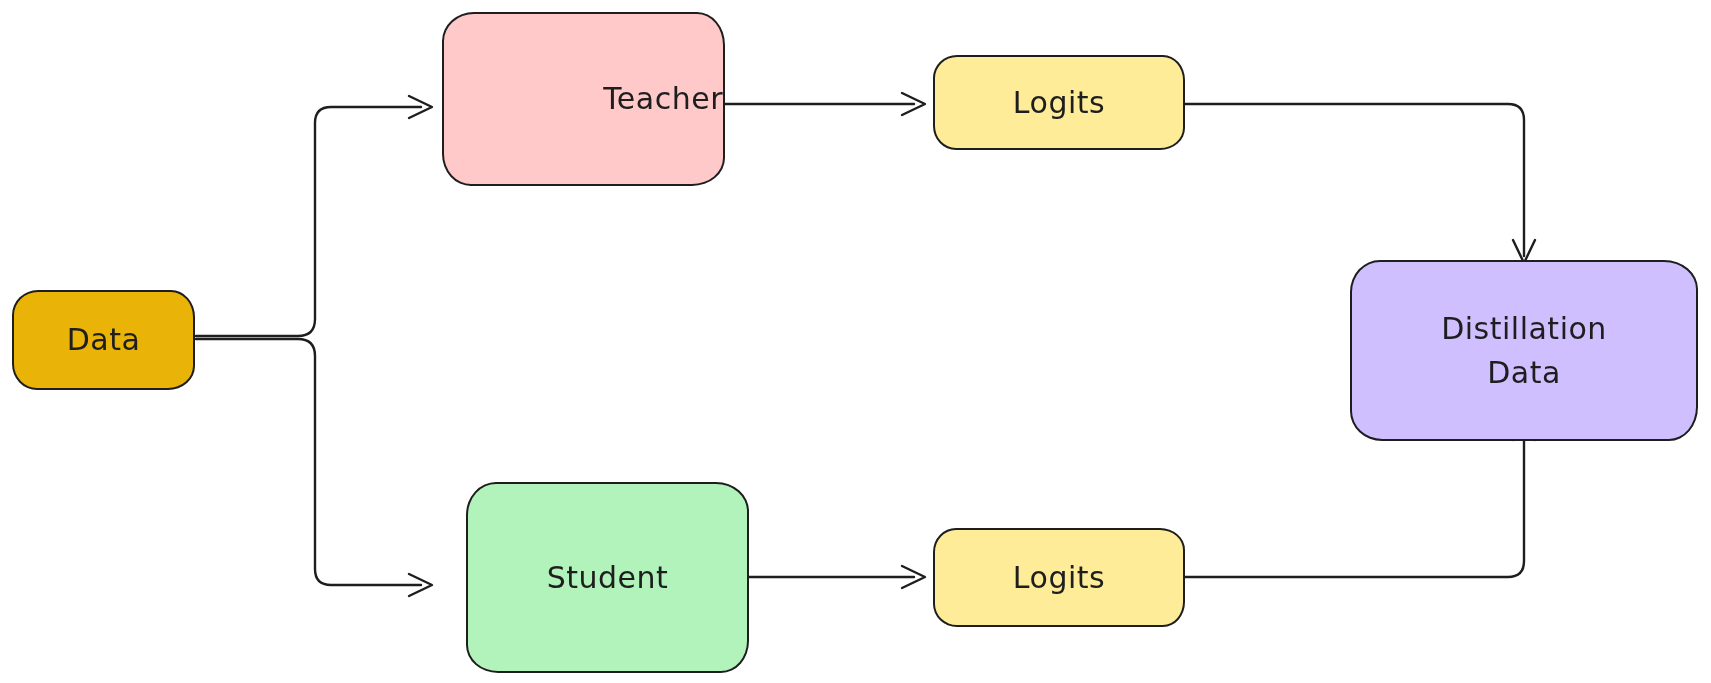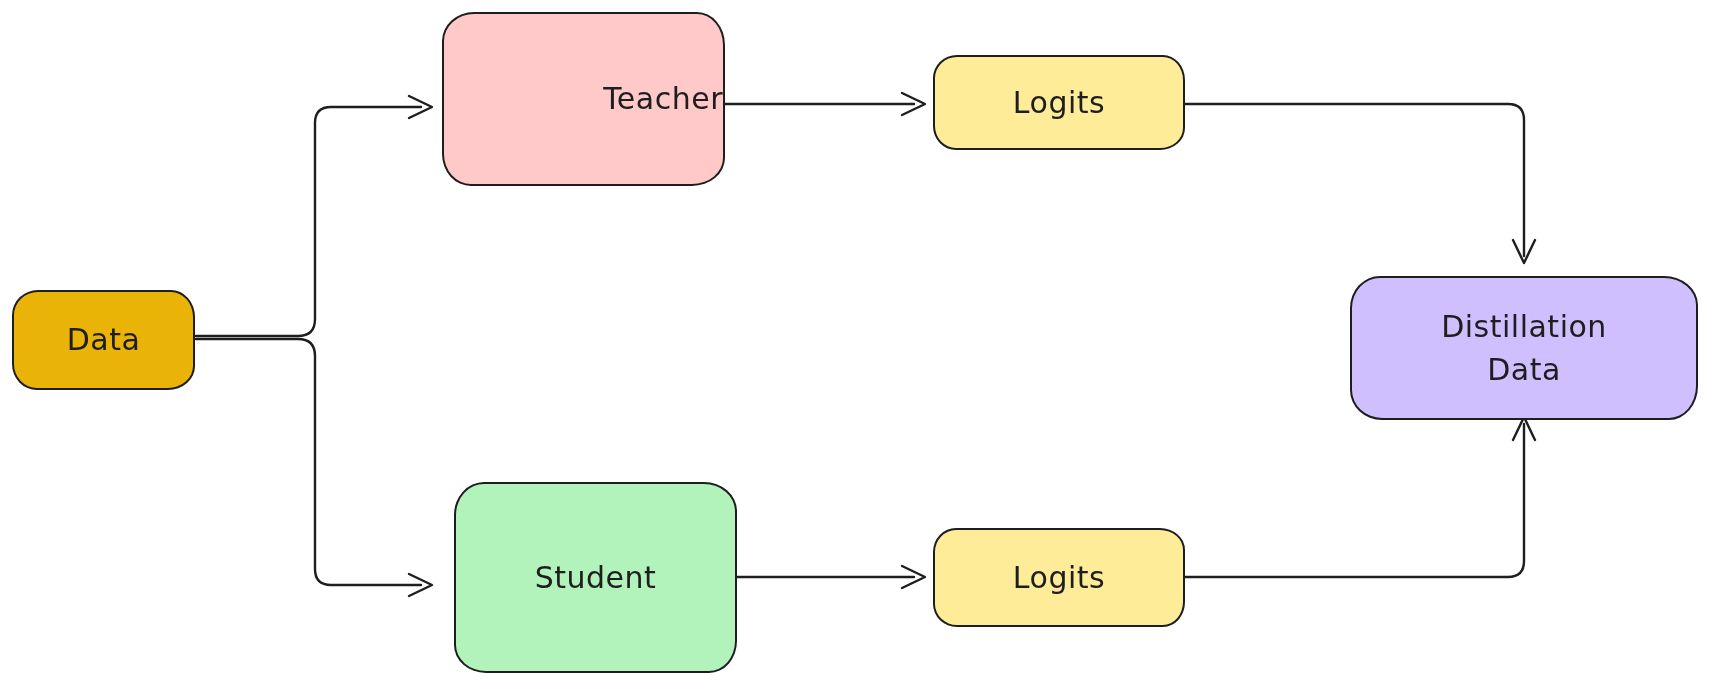--- a/index.html
+++ b/index.html
@@ -39,23 +39,23 @@
     font-size: 30px;
     letter-spacing: 0.5px;
     line-height: 1.45;
     text-align: center;
     white-space: nowrap;
   }
   
   .node-data            { left: 12px;   top: 290px; width: 183px; height: 100px; border-radius: 26px 24px 27px 25px / 25px 27px 24px 26px; }
   .node-teacher         { left: 442px;  top: 12px;  width: 283px; height: 174px; border-radius: 32px 28px 33px 29px / 29px 33px 28px 32px; }
   .node-teacher-logits  { left: 933px;  top: 55px;  width: 252px; height: 95px;  border-radius: 24px 22px 25px 23px / 23px 25px 22px 24px; }
-  .node-student         { left: 454px;  top: 482px; width: 283px; height: 191px; border-radius: 30px 33px 28px 32px / 33px 29px 32px 28px; }
+  .node-student         { left: 466px;  top: 482px; width: 283px; height: 191px; border-radius: 30px 33px 28px 32px / 33px 29px 32px 28px; }
   .node-student-logits  { left: 933px;  top: 528px; width: 252px; height: 99px;  border-radius: 23px 25px 22px 24px / 24px 22px 25px 23px; }
-  .node-loss            { left: 1350px; top: 276px; width: 348px; height: 144px; border-radius: 30px 34px 29px 32px / 32px 29px 34px 30px; }
+  .node-loss            { left: 1350px; top: 260px; width: 348px; height: 181px; border-radius: 30px 34px 29px 32px / 32px 29px 34px 30px; }
 </style>
 </head>
 <body>
 
 <div class="canvas" style="color: rgb(30, 30, 30); background-color: rgb(255, 255, 255);">
 
   <svg class="edges" viewBox="0 0 1711 683" style="stroke: rgb(30, 30, 30);">
 
     <g>
       <path d="M196 336 L298 336 Q315 336 315 319 L315 123 Q315 107 331 107 L421 107"></path>

